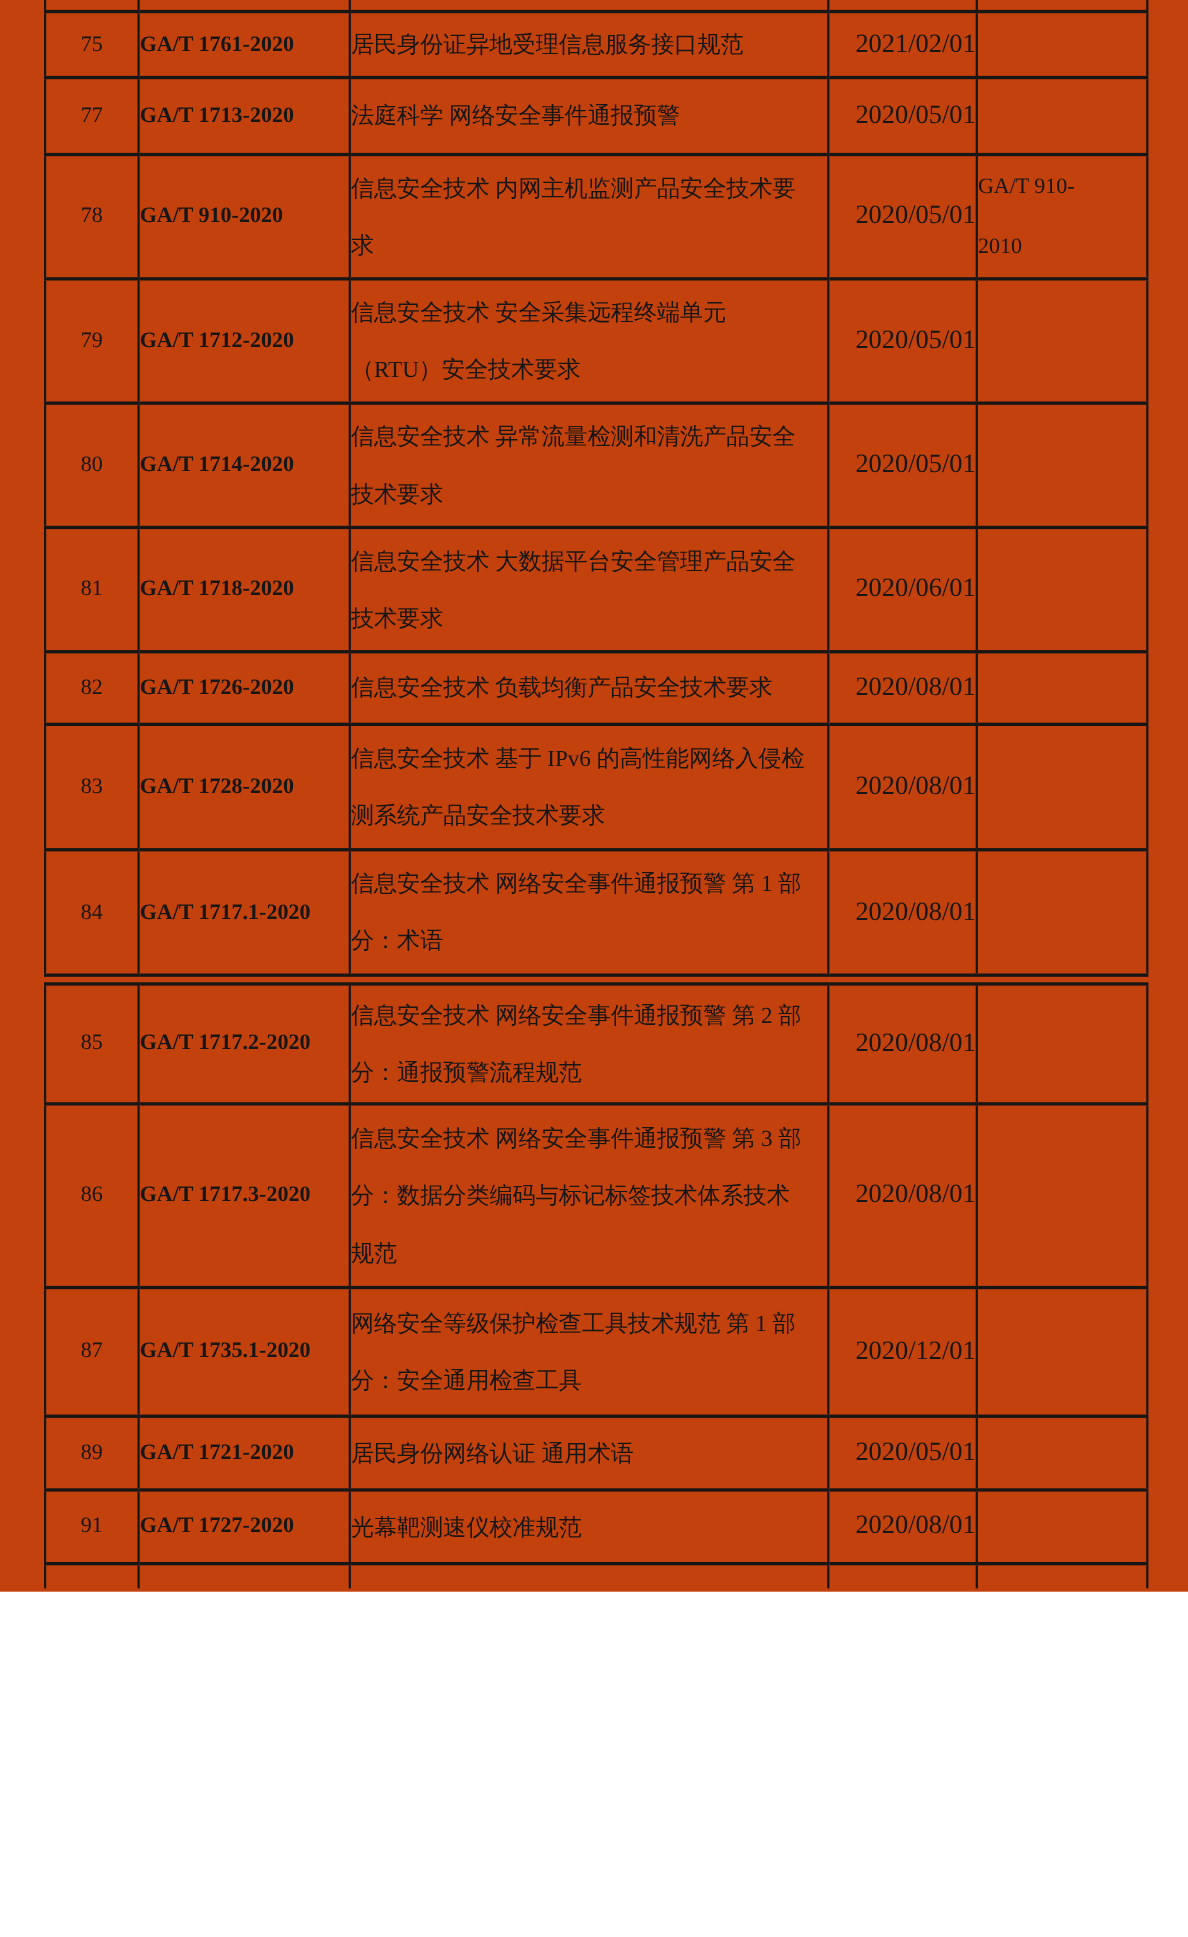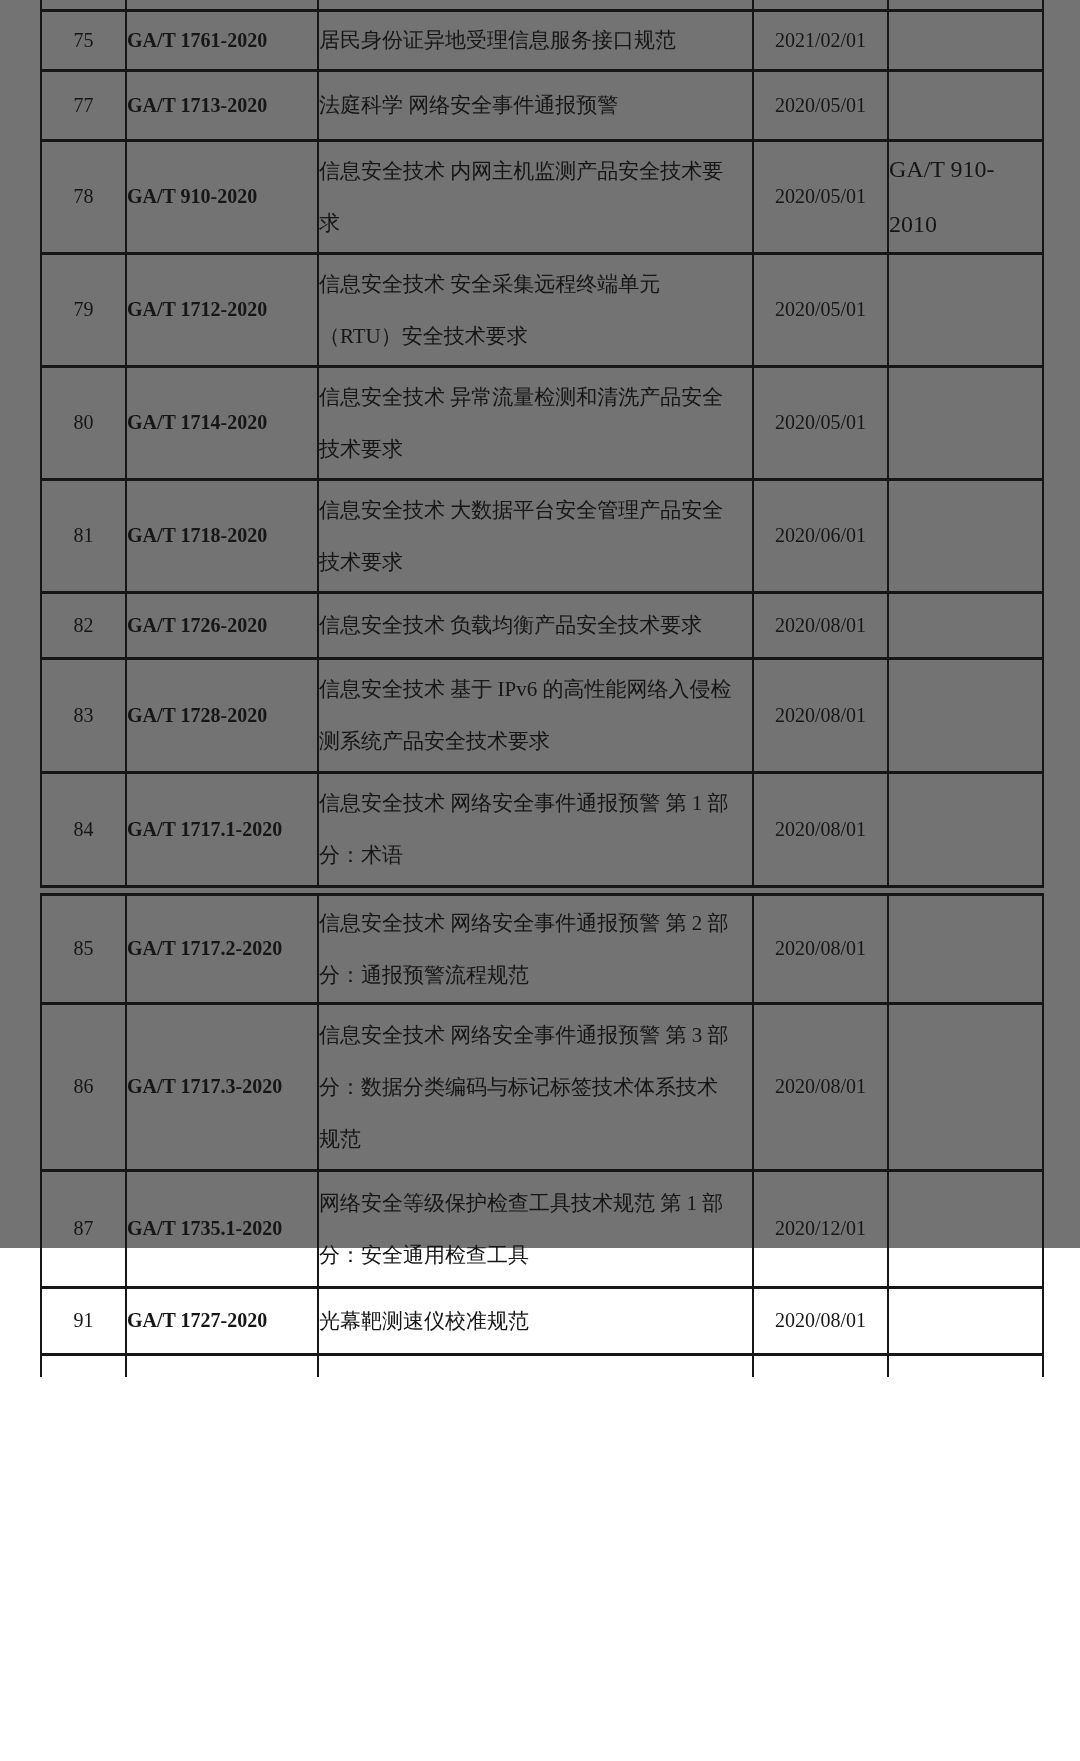--- a/index.html
+++ b/index.html
@@ -10,22 +10,22 @@
   body {
     width: 1080px;
     height: 1761px;
     overflow: hidden;
     font-family: "Liberation Serif", "DejaVu Serif", serif;
     color: #161616;
   }
   .page {
     position: relative;
     width: 1080px;
-    height: 1248px;
-    background: #737373;
+    height: 1447px;
+    background: #c2410c;
   }
   table.doc-table {
     border-collapse: collapse;
     table-layout: fixed;
     width: 1002px;
     margin-left: 40px;
   }
   table.doc-table td {
     border: 3px solid #161616;
     border-left-width: 2px;
@@ -54,27 +54,27 @@
     font-weight: bold;
   }
   td.c-title {
     padding-left: 12px;
     padding-right: 8px;
     font-size: 21px;
     line-height: 52px;
     white-space: pre-line;
   }
   td.c-date {
-    text-align: center;
-    font-size: 20px;
+    text-align: right;
+    font-size: 24px;
   }
   td.c-note {
     padding-left: 11px;
     padding-right: 6px;
-    font-size: 24px;
+    font-size: 20px;
     line-height: 55px;
     white-space: pre-line;
   }
 </style>
 </head>
 <body>
 
 <div class="page">
 
   <table class="doc-table table-a">
@@ -194,20 +194,27 @@
       </tr>
       <tr style="height:117px">
         <td class="c-no">87</td>
         <td class="c-code">GA/T 1735.1-2020</td>
         <td class="c-title">网络安全等级保护检查工具技术规范 第 1 部
 分：安全通用检查工具</td>
         <td class="c-date">2020/12/01</td>
         <td class="c-note"></td>
       </tr>
       <tr style="height:67px">
+        <td class="c-no">89</td>
+        <td class="c-code">GA/T 1721-2020</td>
+        <td class="c-title">居民身份网络认证 通用术语</td>
+        <td class="c-date">2020/05/01</td>
+        <td class="c-note"></td>
+      </tr>
+      <tr style="height:67px">
         <td class="c-no">91</td>
         <td class="c-code">GA/T 1727-2020</td>
         <td class="c-title">光幕靶测速仪校准规范</td>
         <td class="c-date">2020/08/01</td>
         <td class="c-note"></td>
       </tr>
       <tr class="cut-bottom" style="height:23px">
         <td class="c-no"></td>
         <td class="c-code"></td>
         <td class="c-title"></td>

